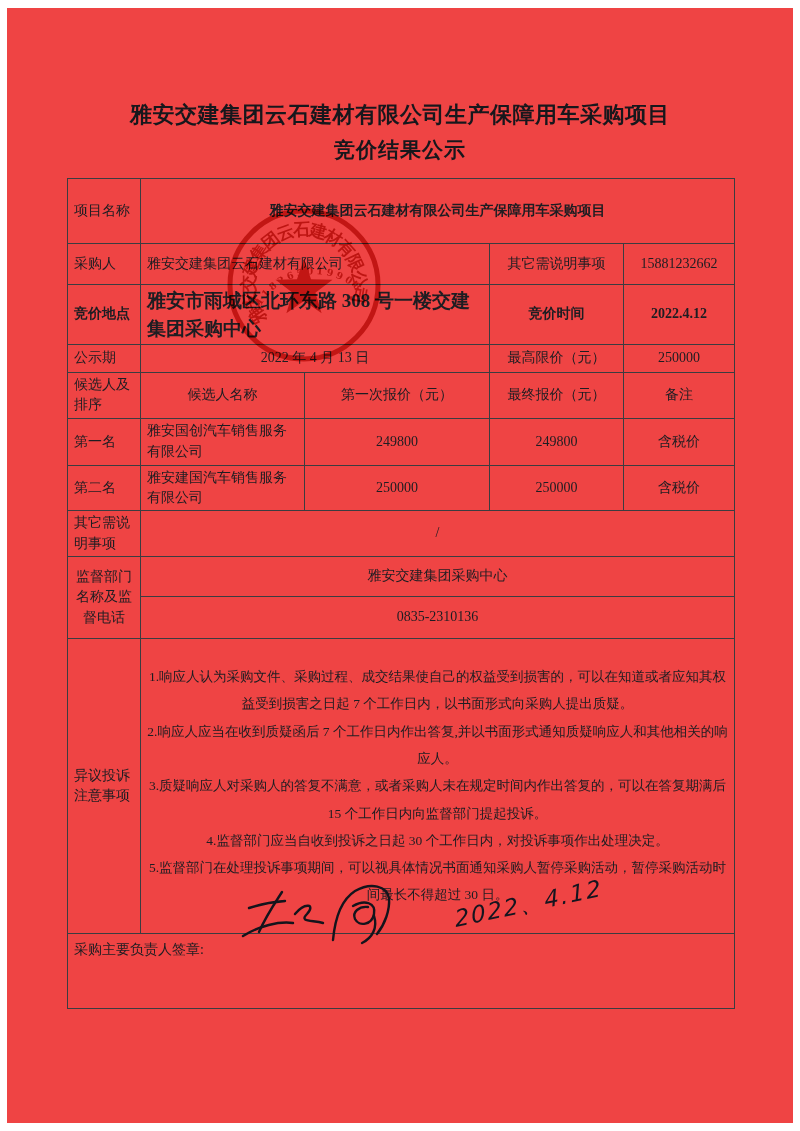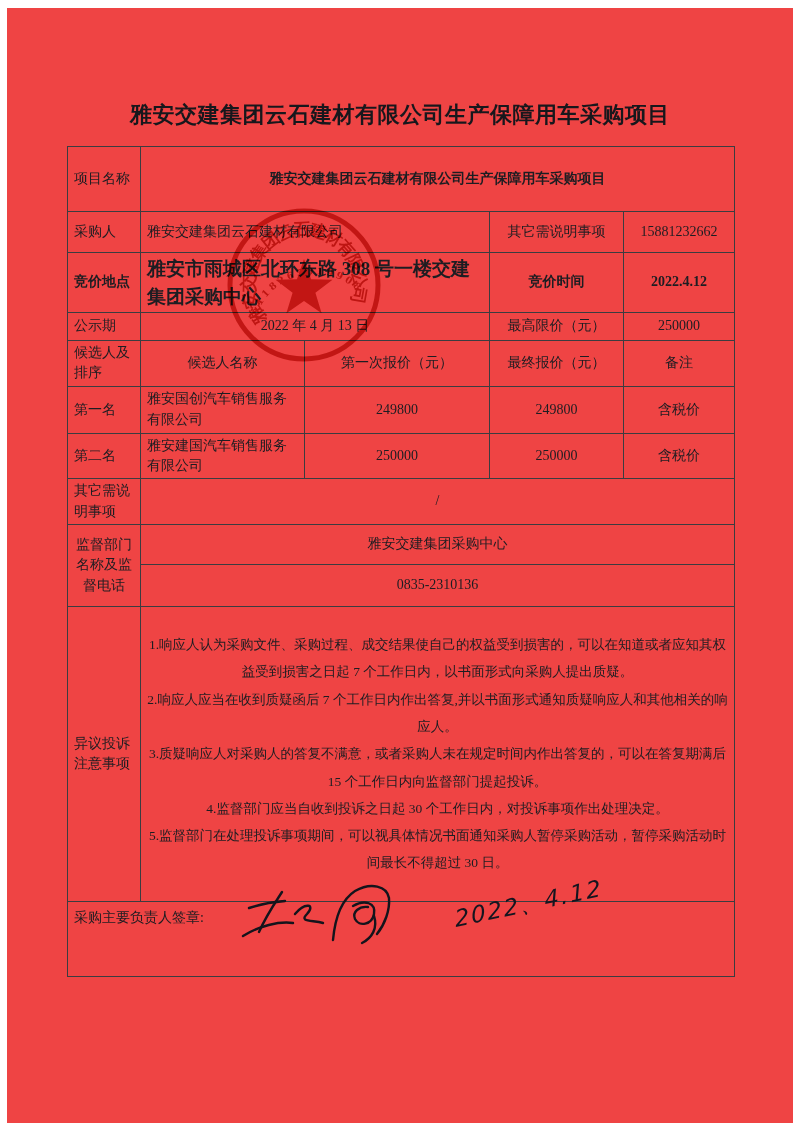--- a/index.html
+++ b/index.html
@@ -21,21 +21,21 @@
     left: 0; right: 0;
     text-align: center;
     font-weight: bold;
     color: #17171c;
   }
   #title-line1 { top: 92px; font-size: 22px; letter-spacing: 0.5px; }
   #title-line2 { top: 128px; font-size: 21px; letter-spacing: 1px; }
 
   table.main {
     position: absolute;
-    left: 60px; top: 138px;
+    left: 60px; top: 170px;
     width: 667px;
     border-collapse: collapse;
     table-layout: fixed;
     font-size: 14px;
   }
   table.main td {
     border: 1px solid #3c3c40;
     padding: 2px 6px;
     vertical-align: middle;
     line-height: 1.45;
@@ -108,20 +108,21 @@
     transform: rotate(-12deg) skewX(-6deg);
     transform-origin: left center;
   }
 </style>
 </head>
 <body>
 
 <div class="page">
 
   <div class="doc-title" id="title-line1">雅安交建集团云石建材有限公司生产保障用车采购项目</div>
+  <div class="doc-title" id="title-line2">竞价结果公示</div>
 
   <table class="main">
     <colgroup>
       <col style="width:73px">
         <col style="width:164px">
         <col style="width:185px">
         <col style="width:134px">
         <col style="width:111px">
     </colgroup>
     <tbody>

